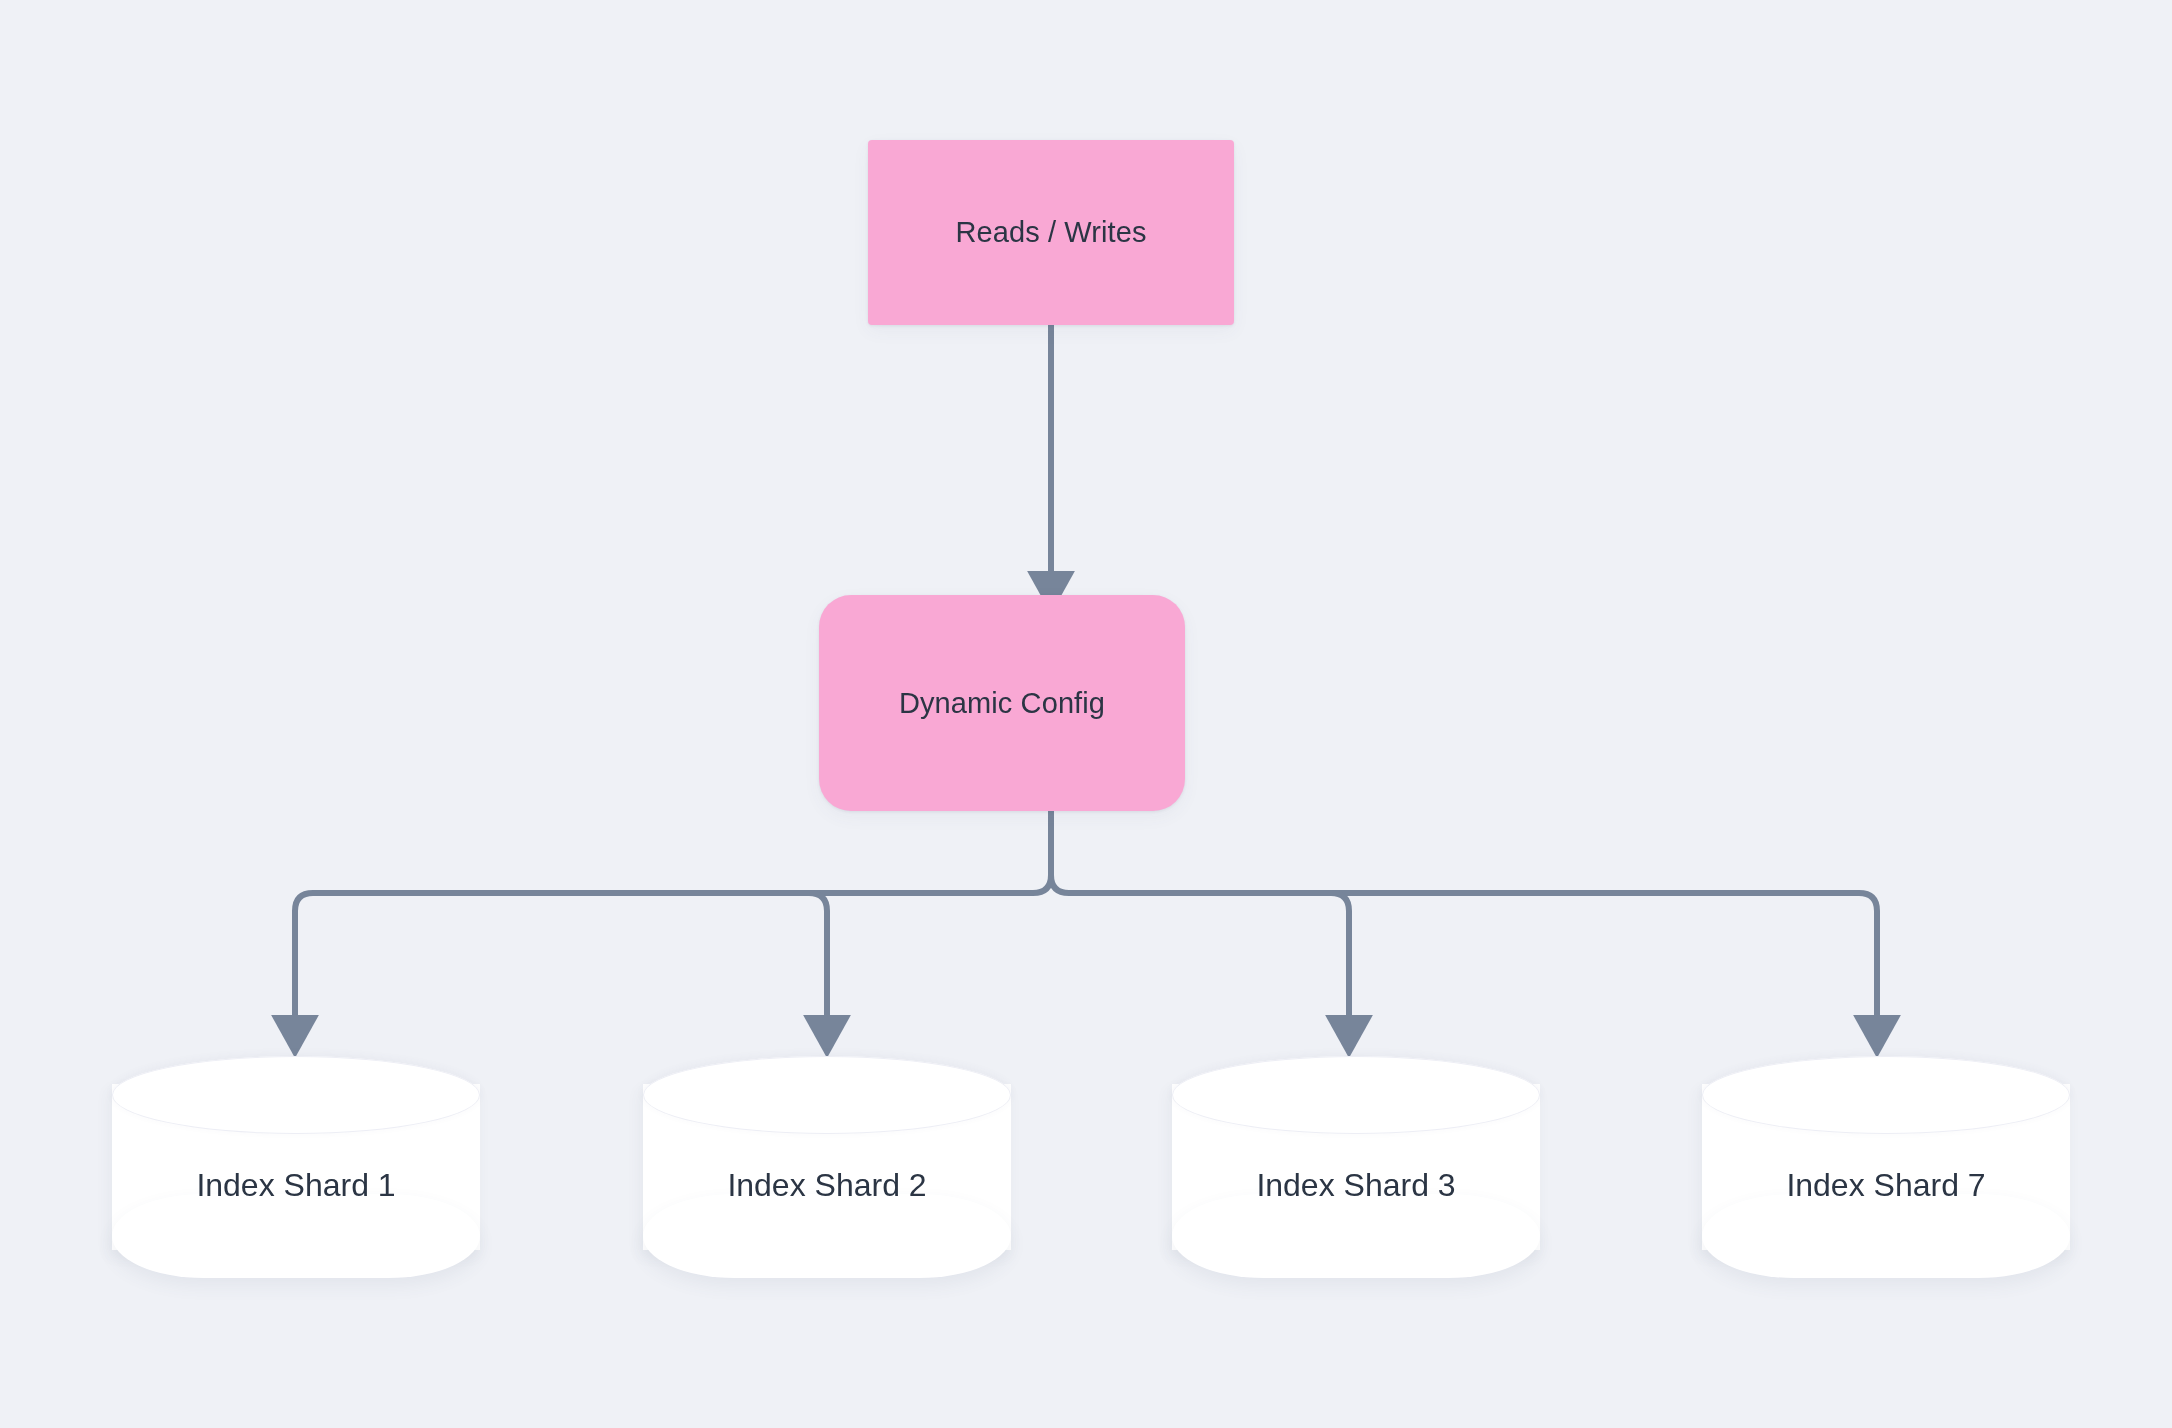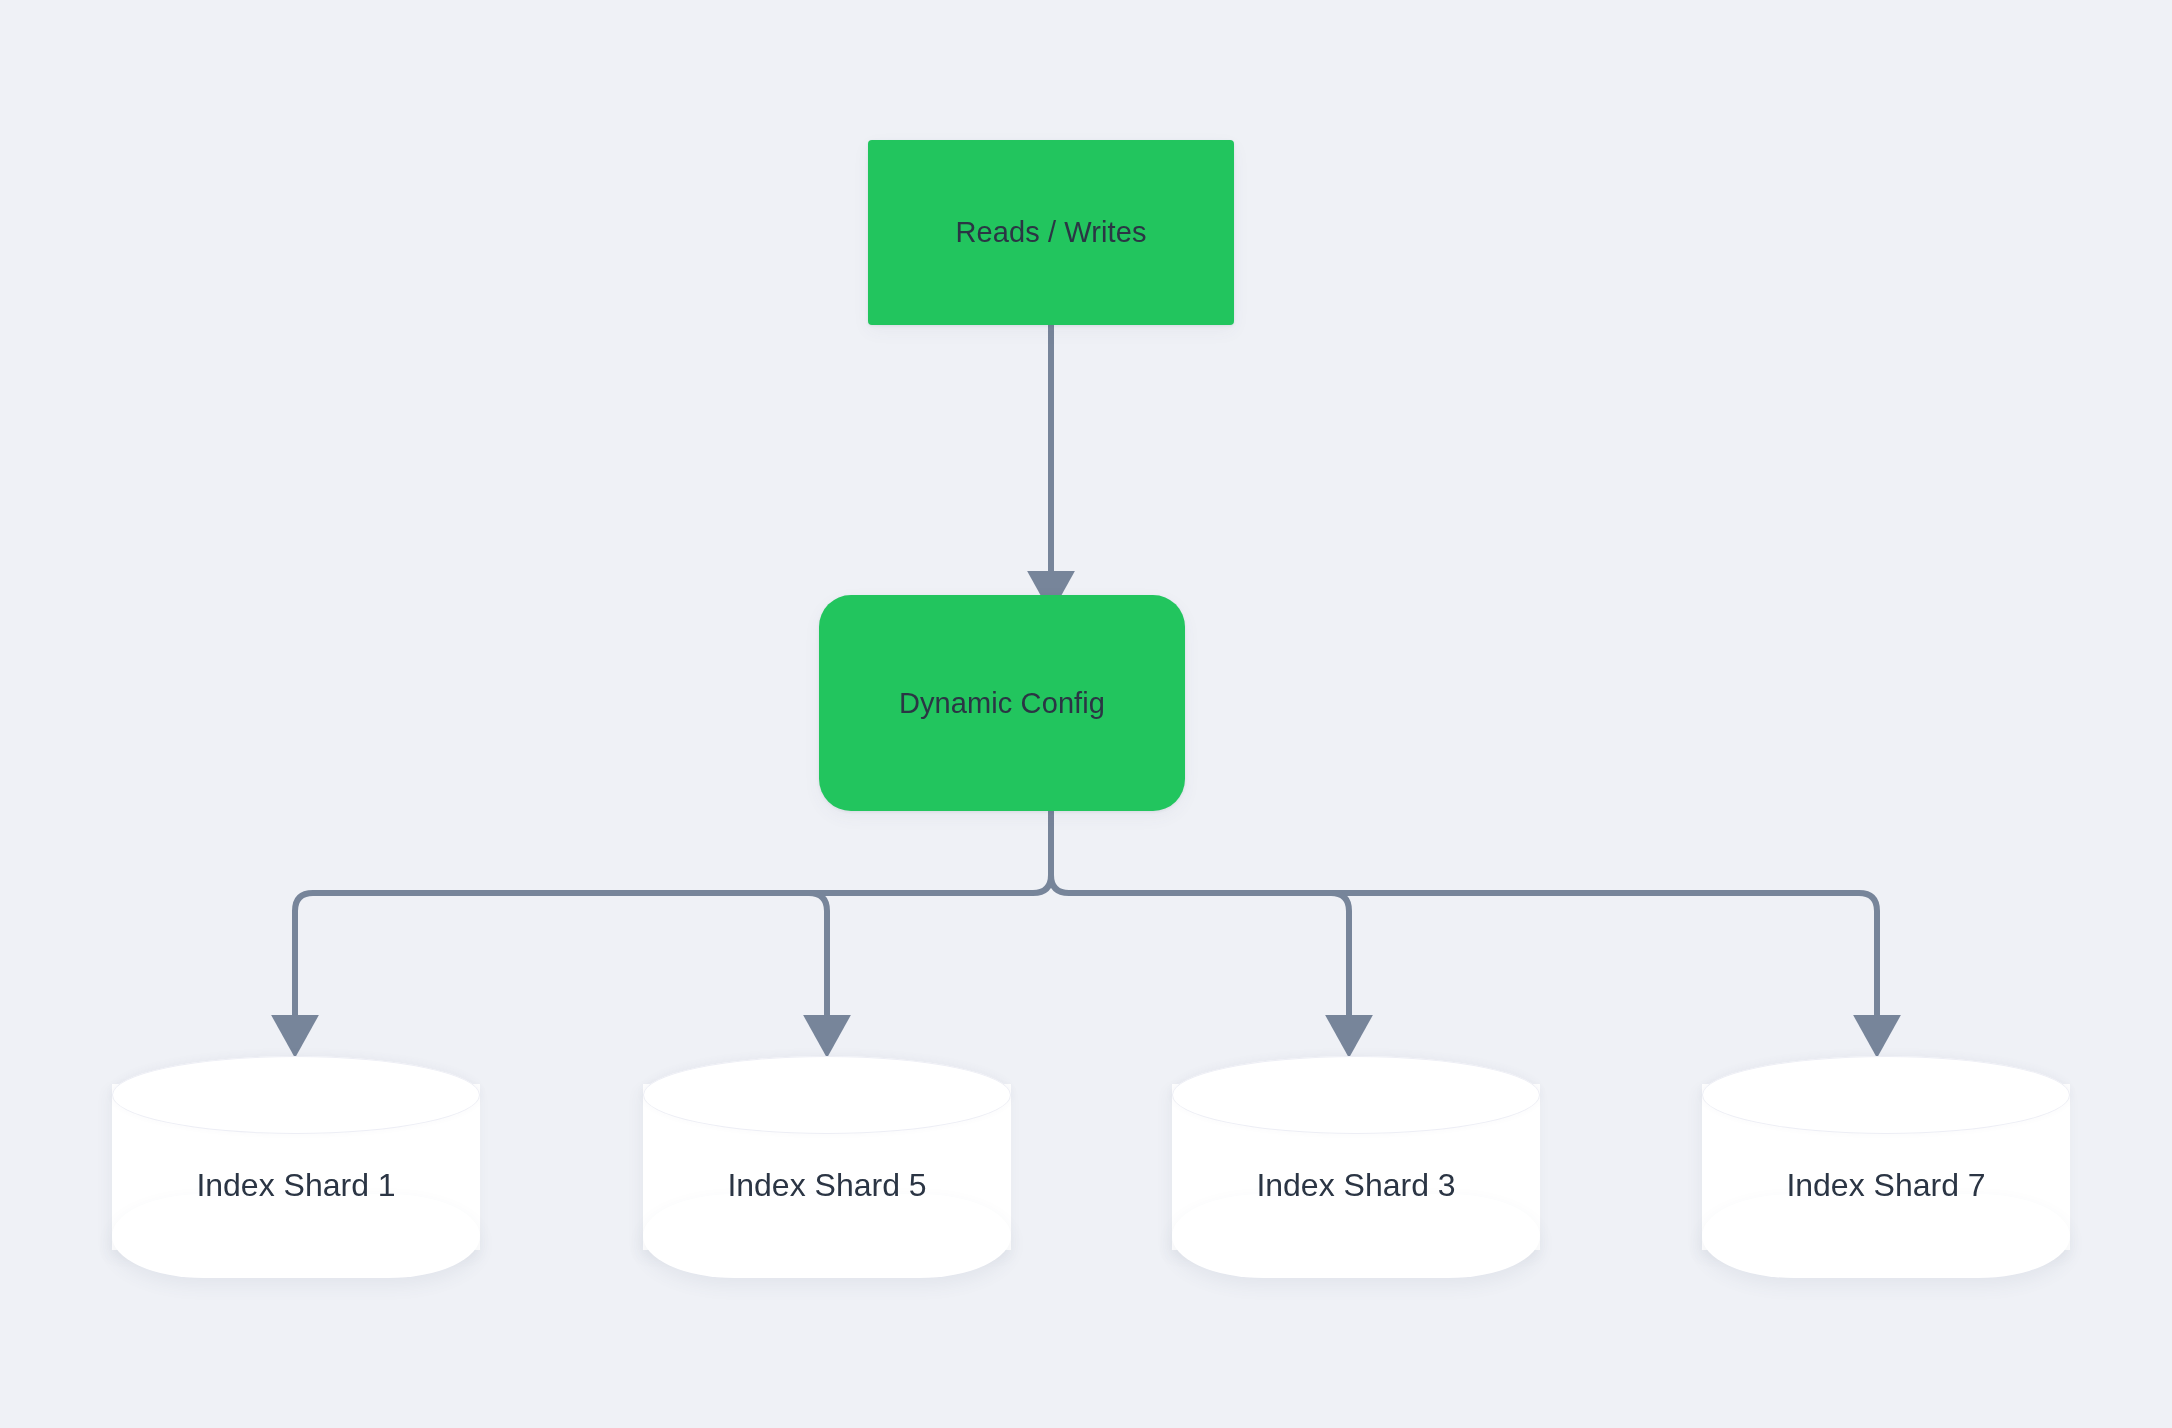--- a/index.html
+++ b/index.html
@@ -21,21 +21,21 @@
   #wires {
     position: absolute;
     left: 0;
     top: 0;
     width: 2172px;
     height: 1428px;
     pointer-events: none;
   }
   .node-box {
     position: absolute;
-    background: #22c55e;
+    background: #f9a8d4;
     border-radius: 4px;
     box-shadow: 0 1px 3px rgba(70, 85, 110, 0.10),
                 0 6px 18px rgba(70, 85, 110, 0.05);
     display: flex;
     align-items: center;
     justify-content: center;
   }
   .node-box .node-label {
     font-size: 29px;
     color: #2b3544;
@@ -141,21 +141,21 @@
     <div class="cyl-top"></div>
     <div class="cyl-rim"></div>
     <div class="cyl-label">Index Shard 1</div>
   </div>
 
   <div class="cylinder" style="left:643px; top:1056px;">
     <div class="cyl-body"></div>
     <div class="cyl-bottom"></div>
     <div class="cyl-top"></div>
     <div class="cyl-rim"></div>
-    <div class="cyl-label">Index Shard 5</div>
+    <div class="cyl-label">Index Shard 2</div>
   </div>
 
   <div class="cylinder" style="left:1172px; top:1056px;padding-left:17px;">
     <div class="cyl-body"></div>
     <div class="cyl-bottom"></div>
     <div class="cyl-top"></div>
     <div class="cyl-rim"></div>
     <div class="cyl-label">Index Shard 3</div>
   </div>
 

